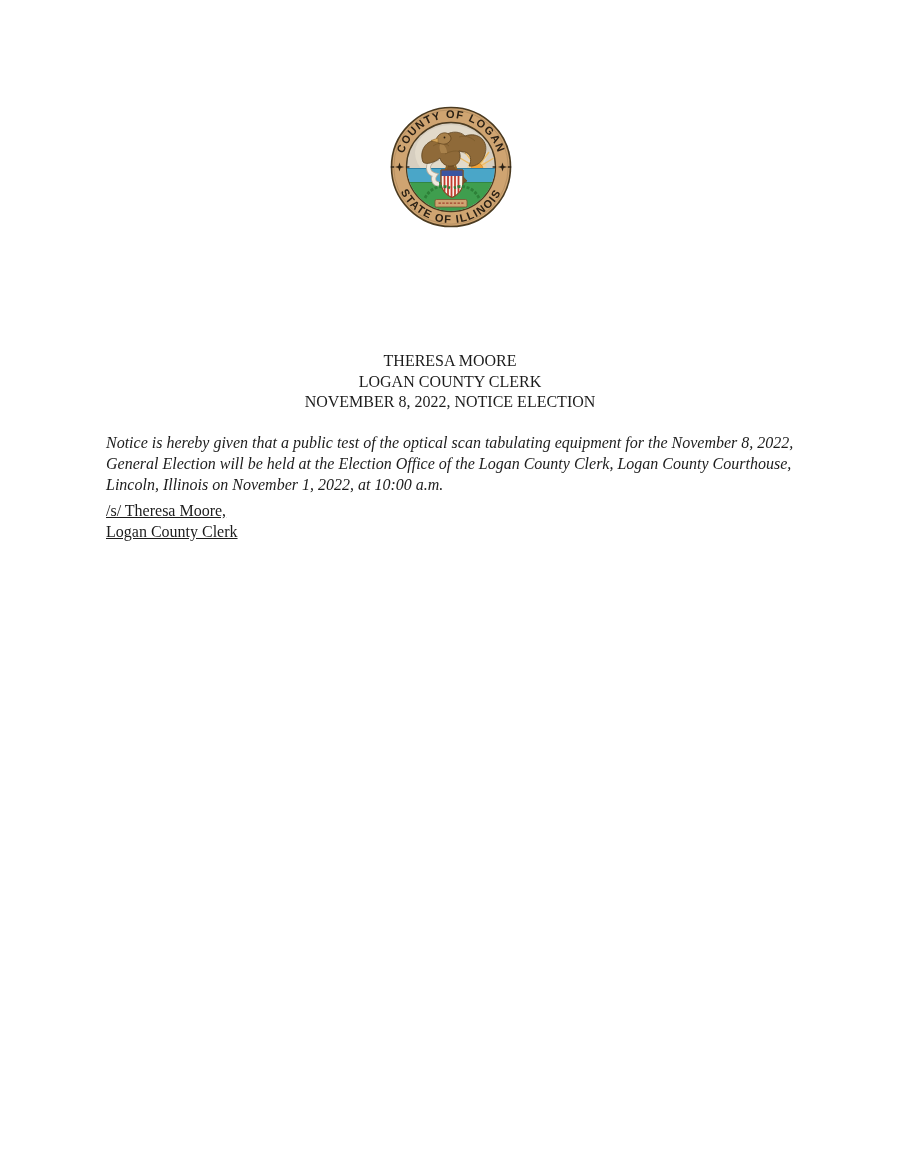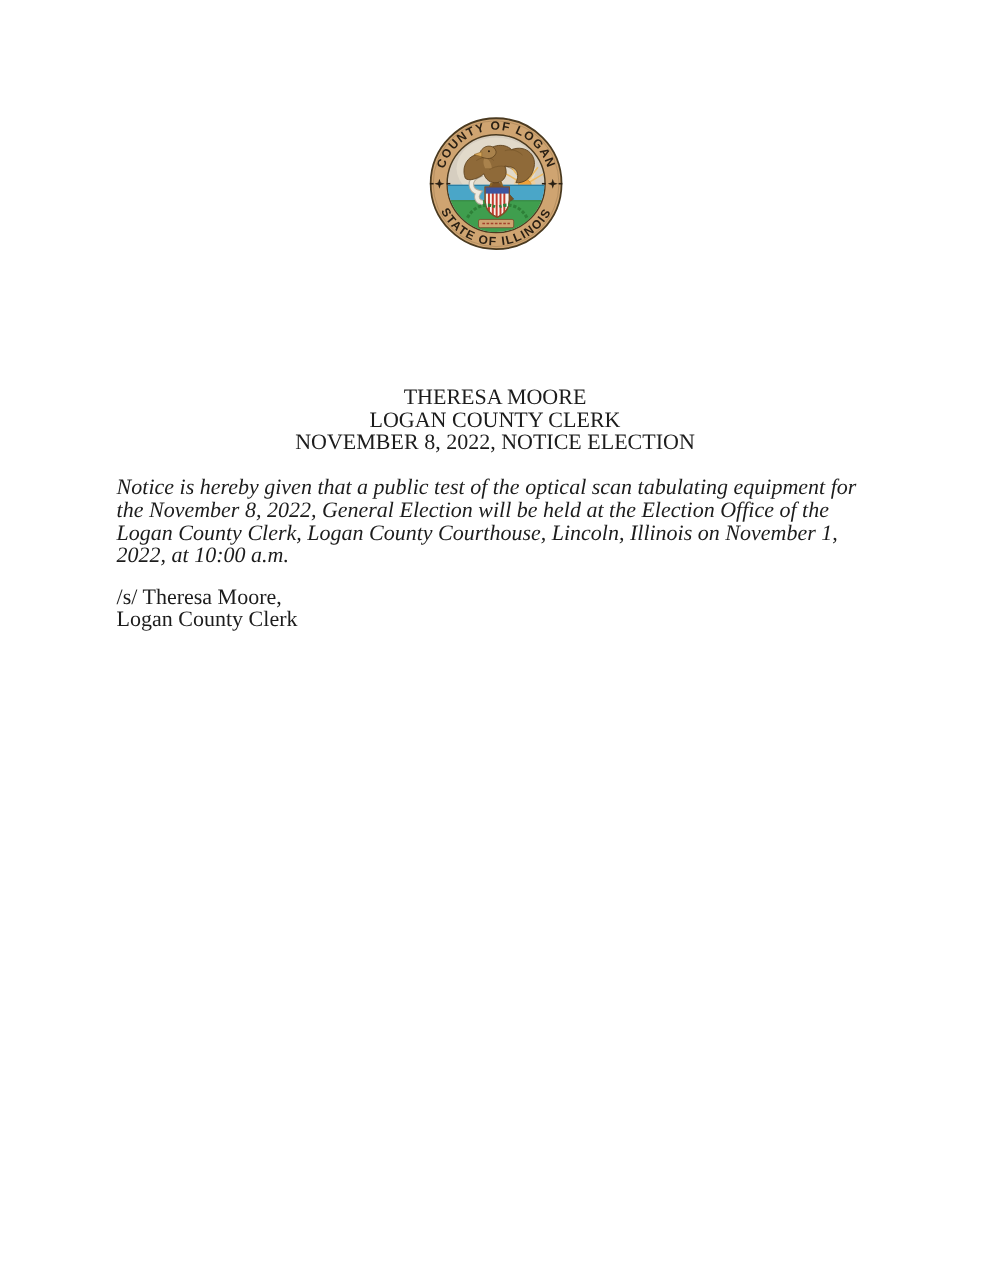--- a/index.html
+++ b/index.html
@@ -17,28 +17,28 @@
     top: 105px;
     width: 124px;
     height: 124px;
   }
   .seal svg { display: block; width: 124px; height: 124px; }
   .textblock {
     position: absolute;
     left: 106px;
     top: 351px;
     width: 688px;
-    font-size: 20px;
+    font-size: 16px;
     line-height: 20.6px;
     color: #1c1c1c;
   }
   .heading { text-align: center; }
   .heading div { white-space: nowrap; }
   .body-par { margin: 20.6px 0 0 0; text-align: left; font-style: italic; }
-  .signature { margin-top: 17px; }
+  .signature { margin-top: 6px; text-decoration: underline; }
   .ring-label {
     font-family: "Liberation Sans", sans-serif;
     font-weight: bold;
     font-size: 11px;
     letter-spacing: 1.3px;
   }
 </style>
 </head>
 <body>
 

